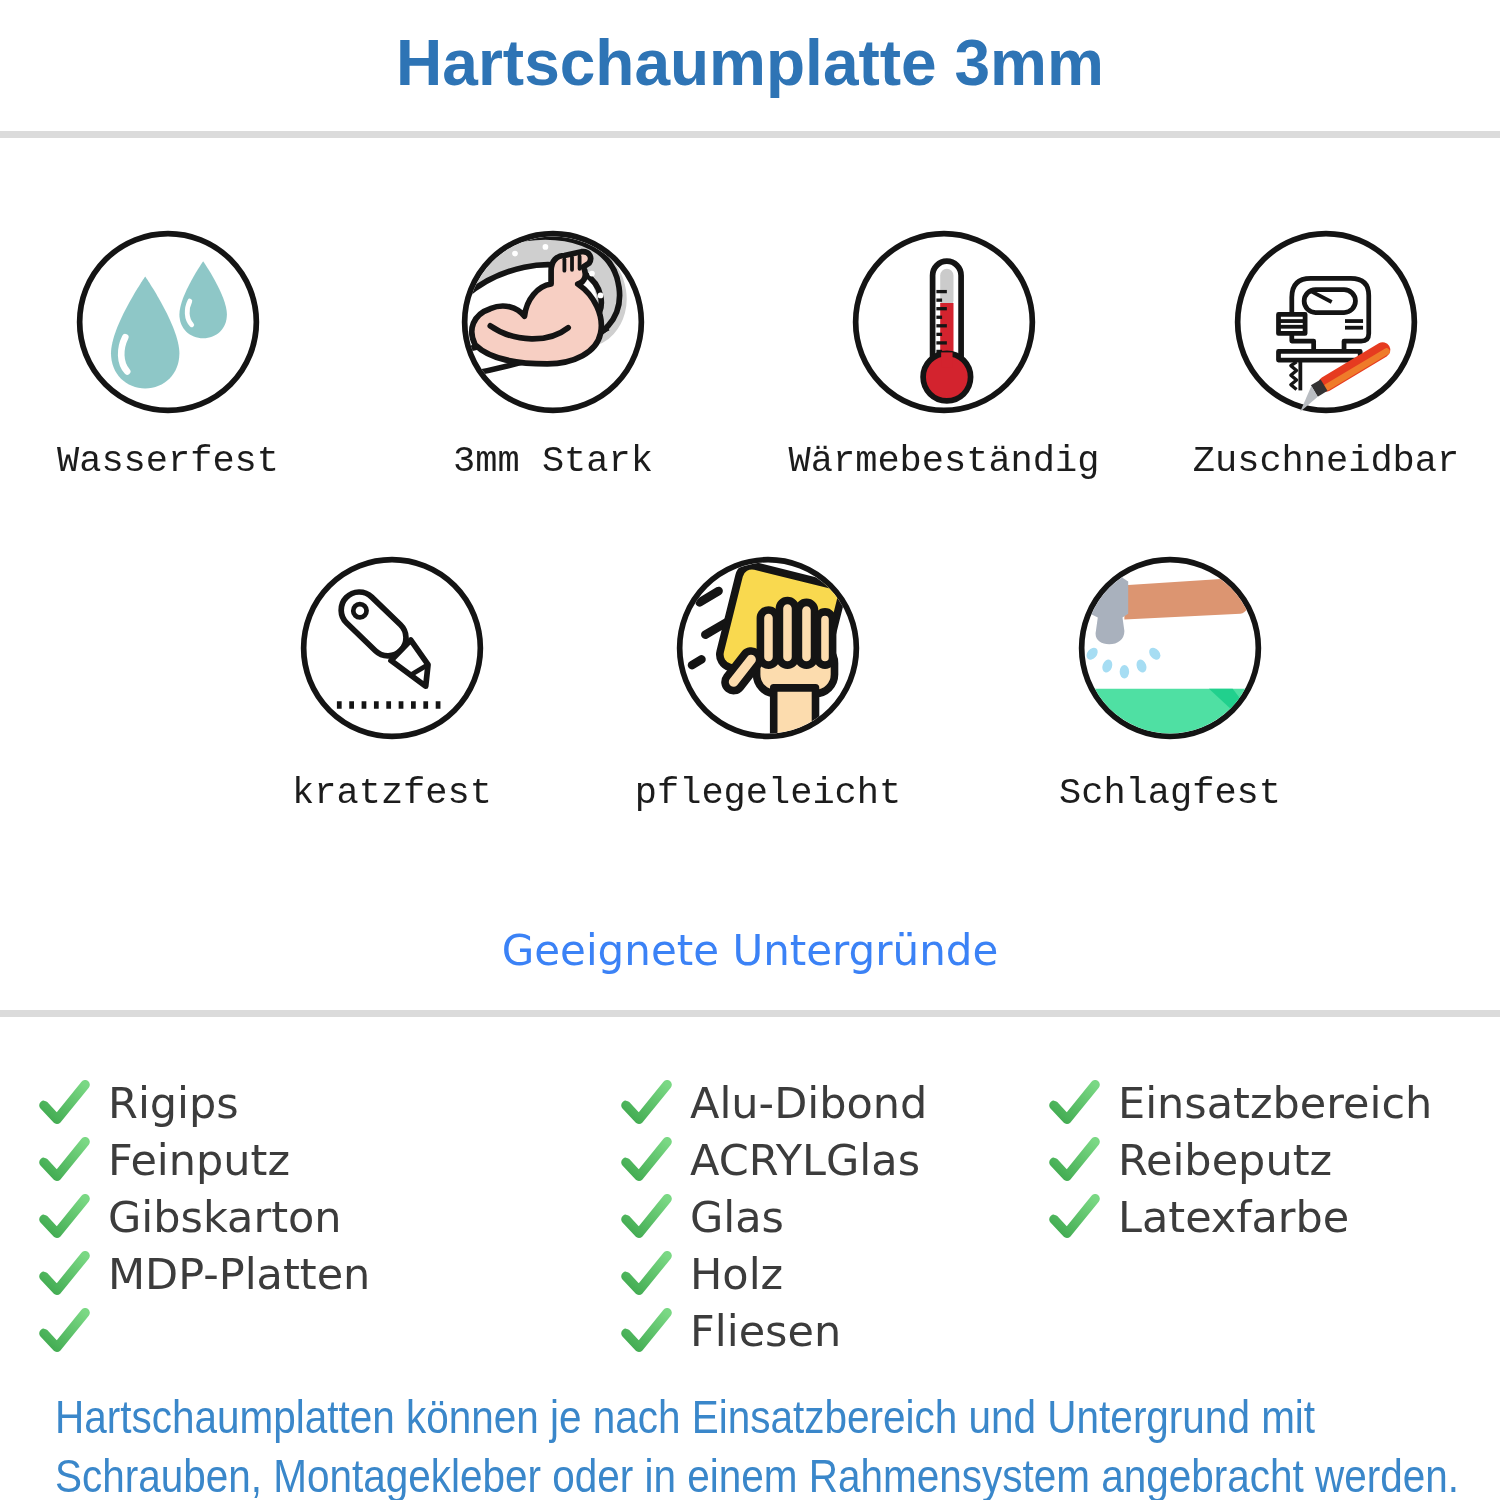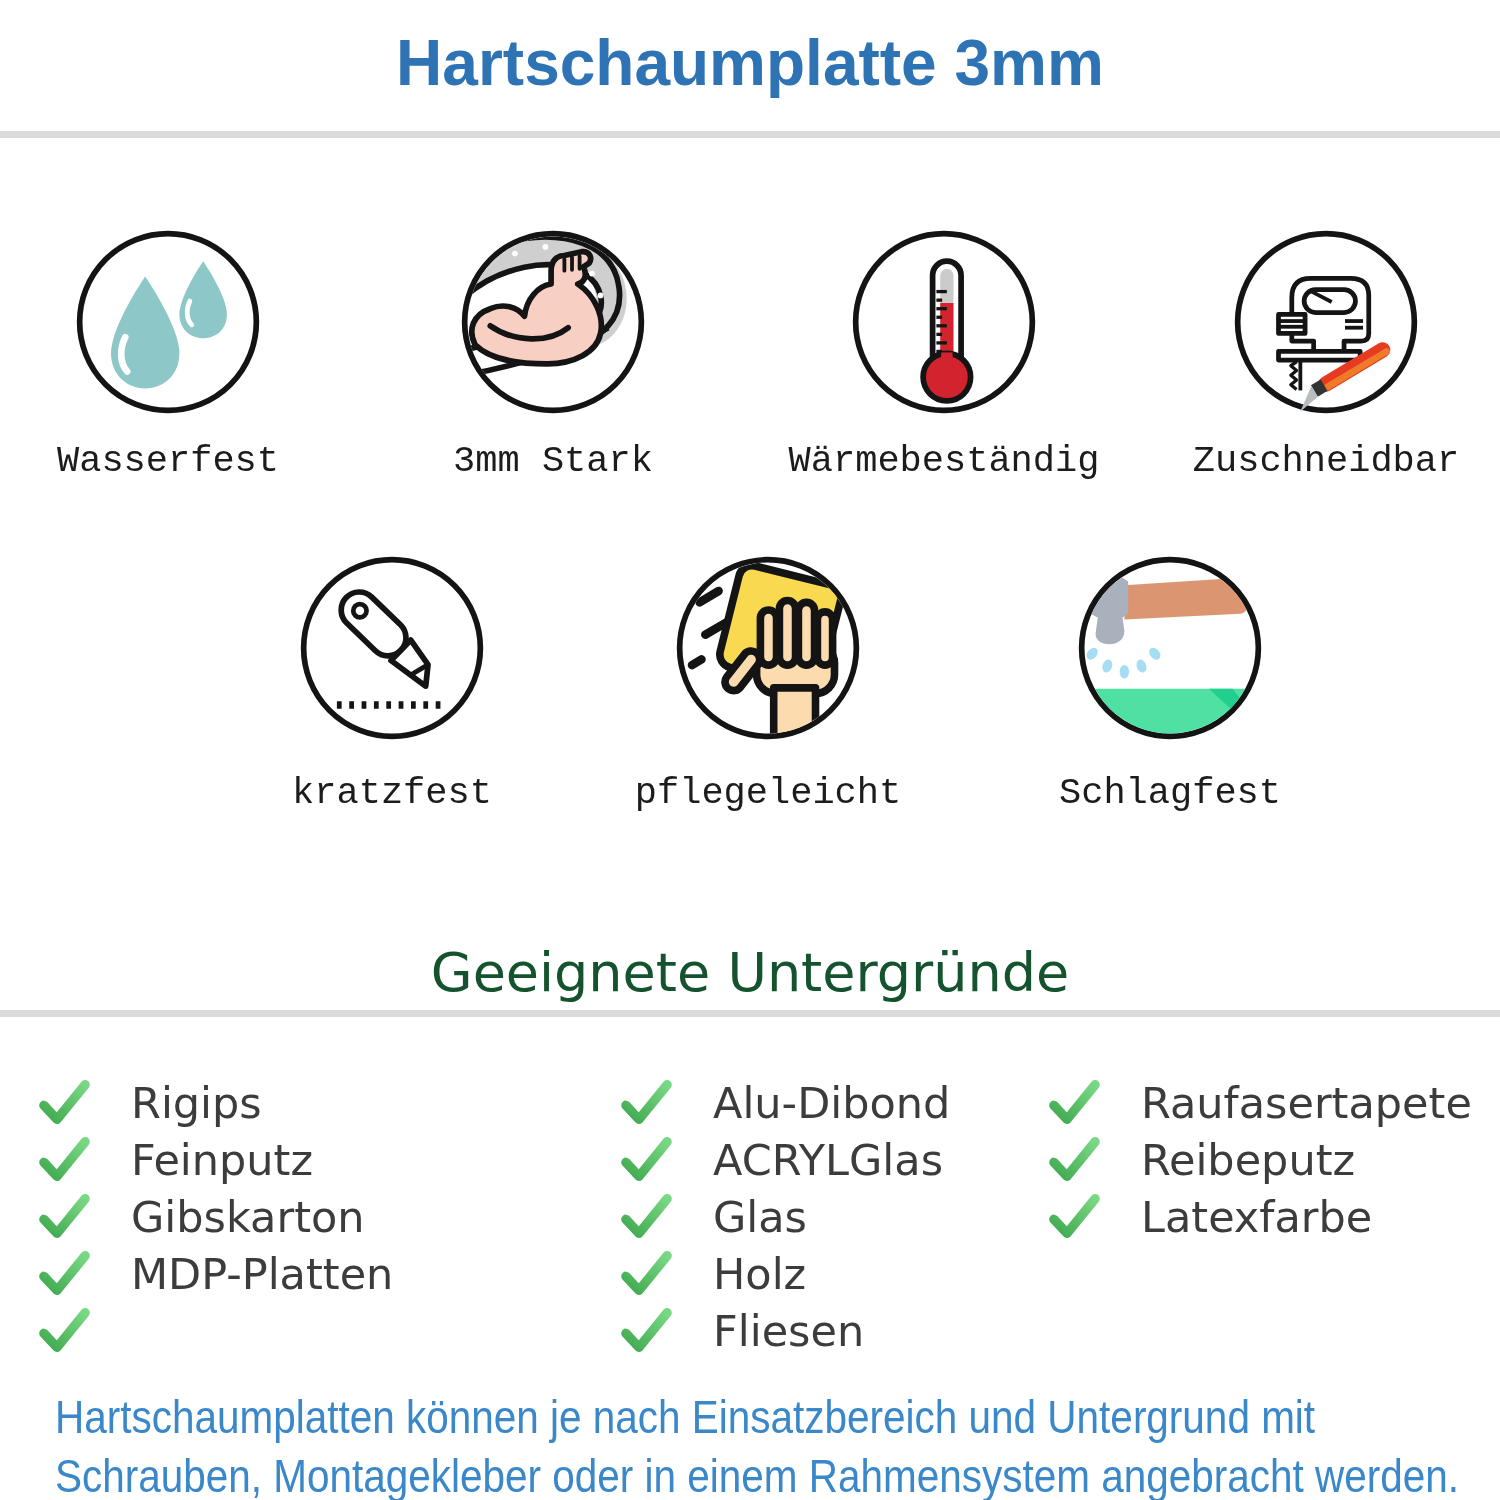--- a/index.html
+++ b/index.html
@@ -20,25 +20,25 @@
   .feature .icon{width:190px;height:190px;display:block}
   .flabel{
     position:absolute;left:50%;transform:translateX(-50%);
     white-space:nowrap;font-size:37px;color:#1c1c1c;font-family:Liberation Mono, monospace;
   }
   .row1 .flabel{top:213px}
   .row2 .flabel{top:219px}
 
   .section-title{
     position:absolute;top:926px;left:0;width:100%;text-align:center;
-    font-size:54px;color:#14532d;margin-top:15px;
+    font-size:42px;color:#3b82f6;
   }
 
   .sub-col{position:absolute;top:1074px}
-  .sub-row{display:flex;align-items:center;height:57px;gap:40px}
+  .sub-row{display:flex;align-items:center;height:57px;gap:17px}
   .check{width:53px;height:45px;flex:0 0 auto}
   .sub-label{font-size:43px;color:#3c3c3c;white-space:nowrap}
 
   .footer{
     position:absolute;left:55px;top:1388px;
     font-family:"Liberation Sans",sans-serif;font-size:46px;line-height:59px;
     color:#3a87ca;
   }
   .fline{transform:scaleX(0.88);transform-origin:0 50%;white-space:nowrap}
 </style>
@@ -286,21 +286,21 @@
       </svg>
     <span class="sub-label">Fliesen</span>
   </div>
 </div>
 
 <div class="sub-col" style="left:1048px">
   <div class="sub-row">
     <svg class="check">
         <use href="#checkmark"></use>
       </svg>
-    <span class="sub-label">Raufasertapete</span>
+    <span class="sub-label">Einsatzbereich</span>
   </div>
   <div class="sub-row">
     <svg class="check">
         <use href="#checkmark"></use>
       </svg>
     <span class="sub-label">Reibeputz</span>
   </div>
   <div class="sub-row">
     <svg class="check">
         <use href="#checkmark"></use>

